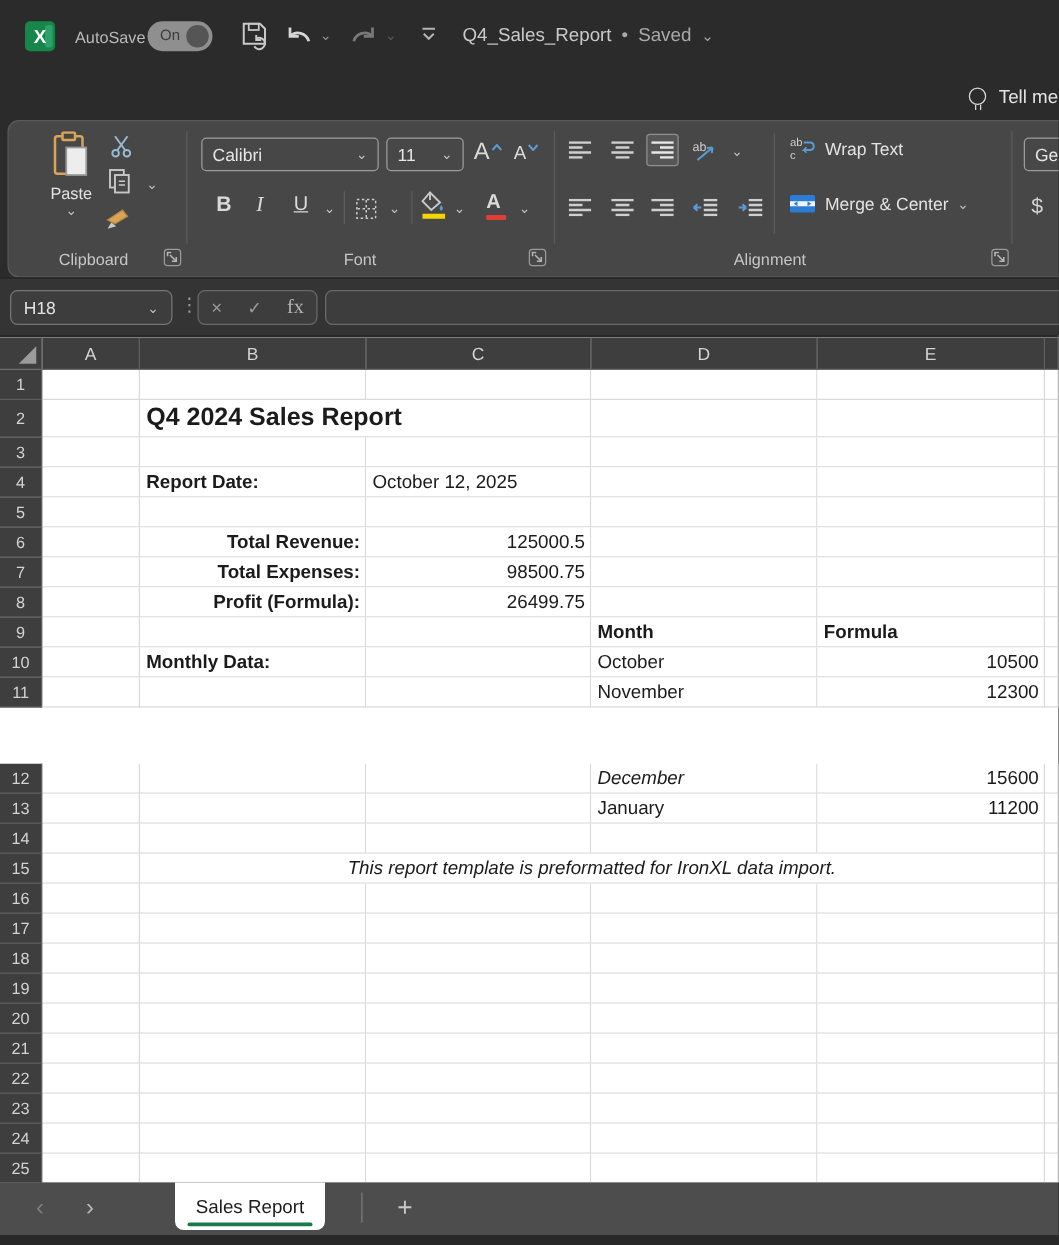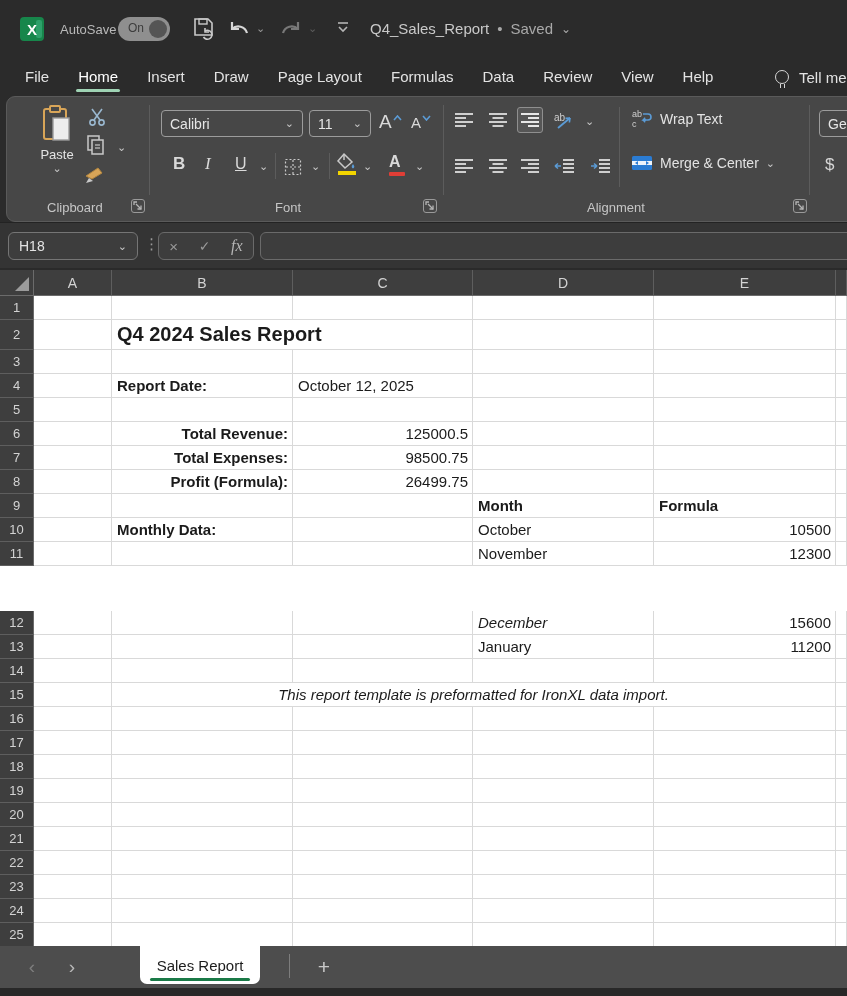--- a/index.html
+++ b/index.html
@@ -63,21 +63,21 @@
   
   .formularow { position:absolute; left:0; top:222px; width:847px; height:46px; background:#343434; border-top:1px solid #232323; }
   .namebox { position:absolute; left:8px; top:9px; width:130px; height:28px; background:#3d3d3d; border:1px solid #757575; border-radius:6px;
     color:#e3e3e3; font-size:14px; display:flex; align-items:center; padding:0 10px; }
   .namebox .chev { margin-left:auto; }
   .fdots { position:absolute; left:144px; top:12px; color:#9a9a9a; font-size:15px; }
   .fxbox { position:absolute; left:158px; top:9px; width:96px; height:28px; background:#3d3d3d; border:1px solid #6a6a6a; border-radius:6px;
     display:flex; align-items:center; justify-content:space-around; color:#999; }
   .fx-x { font-size:15px; }
   .fx-check { font-size:14px; }
-  .fx-fx { font-family:"Liberation Serif", serif; font-style:italic; font-size:16px; color:#b5b5b5; }
+  .fx-fx { font-family:"Liberation Serif", serif; font-size:16px; color:#b5b5b5; }
   .formula-input { position:absolute; left:260px; top:9px; width:600px; height:28px; background:#3d3d3d; border:1px solid #6a6a6a; border-radius:6px; color:#e3e3e3; font-size:14px; padding:0 8px; display:flex; align-items:center; }
 
   
   .sheet { position:absolute; left:0; top:268px; width:847px; height:678px; background:#fff; overflow:hidden; border-top:2px solid #2a2a2a; }
   .hdr-row { display:flex; height:26px; }
   .corner { width:34px; height:26px; background:#3e3e3e; border-right:1px solid #6b6b6b; border-bottom:1px solid #6b6b6b; position:relative; }
   .corner-tri { position:absolute; right:4px; bottom:4px; width:0; height:0; border-bottom:14px solid #9b9b9b; border-left:14px solid transparent; }
   .colhdr { height:26px; background:#3e3e3e; color:#d3d3d3; font-size:14px; display:flex; align-items:center; justify-content:center;
     border-right:1px solid #5e5e5e; border-bottom:1px solid #6b6b6b; overflow:hidden; }
   .grid-row { display:flex; }
@@ -145,32 +145,20 @@
         </svg>
     </span>
     <div class="doc-title">
       <span>Q4_Sales_Report</span>
       <span class="doc-status">•</span>
       <span class="doc-status">Saved</span>
       <span class="doc-chev">⌄</span>
     </div>
   </div>
 
-  <div class="menubar" id="menubar">
-      <div class="menu-item">File</div>
-      <div class="menu-item active">Home</div>
-      <div class="menu-item">Insert</div>
-      <div class="menu-item">Draw</div>
-      <div class="menu-item">Page Layout</div>
-      <div class="menu-item">Formulas</div>
-      <div class="menu-item">Data</div>
-      <div class="menu-item">Review</div>
-      <div class="menu-item">View</div>
-      <div class="menu-item">Help</div>
-    </div>
   <div class="tellme-wrap">
     <span class="bulb"></span>
     <span class="tellme-label">Tell me</span>
   </div>
 
   <div class="ribbon">
 
     <div class="paste-btn">
       <svg width="34" height="40" viewBox="0 0 34 40" style="margin:2px auto 0;">
         <rect x="4" y="4" width="22" height="30" rx="2" fill="none" stroke="#d8a558" stroke-width="2"></rect>

